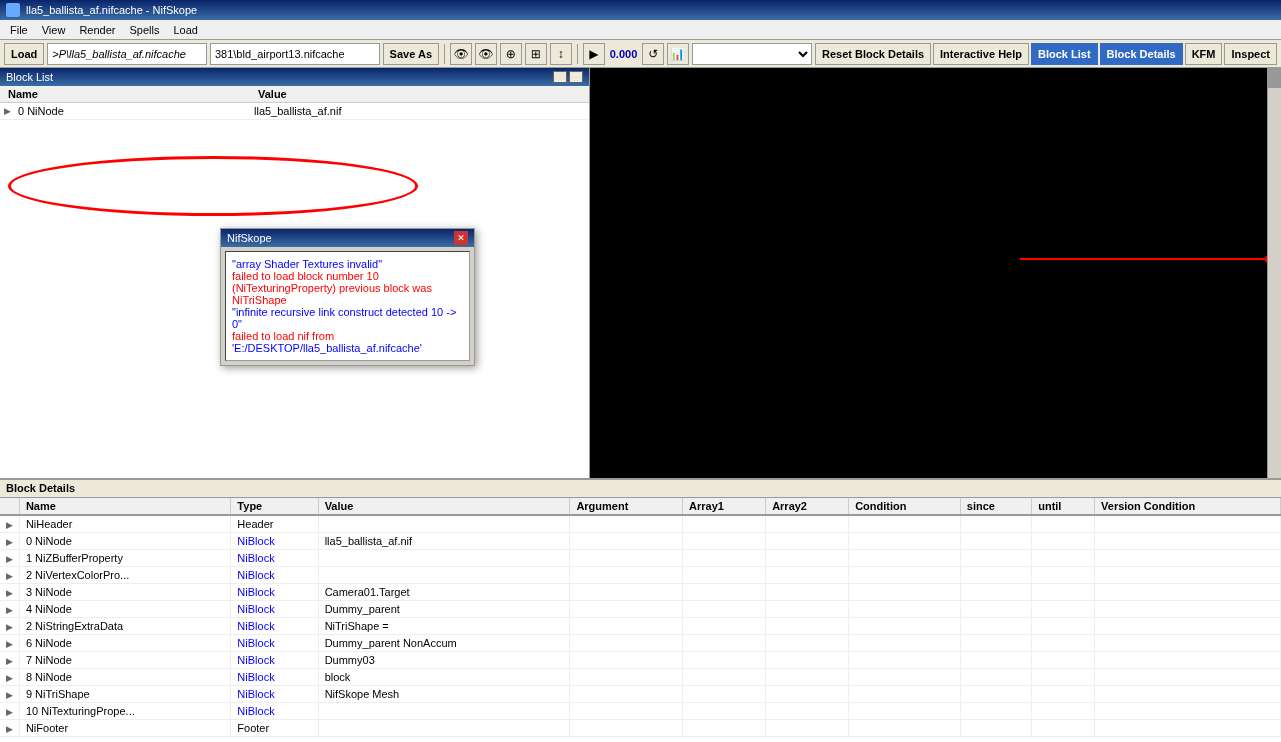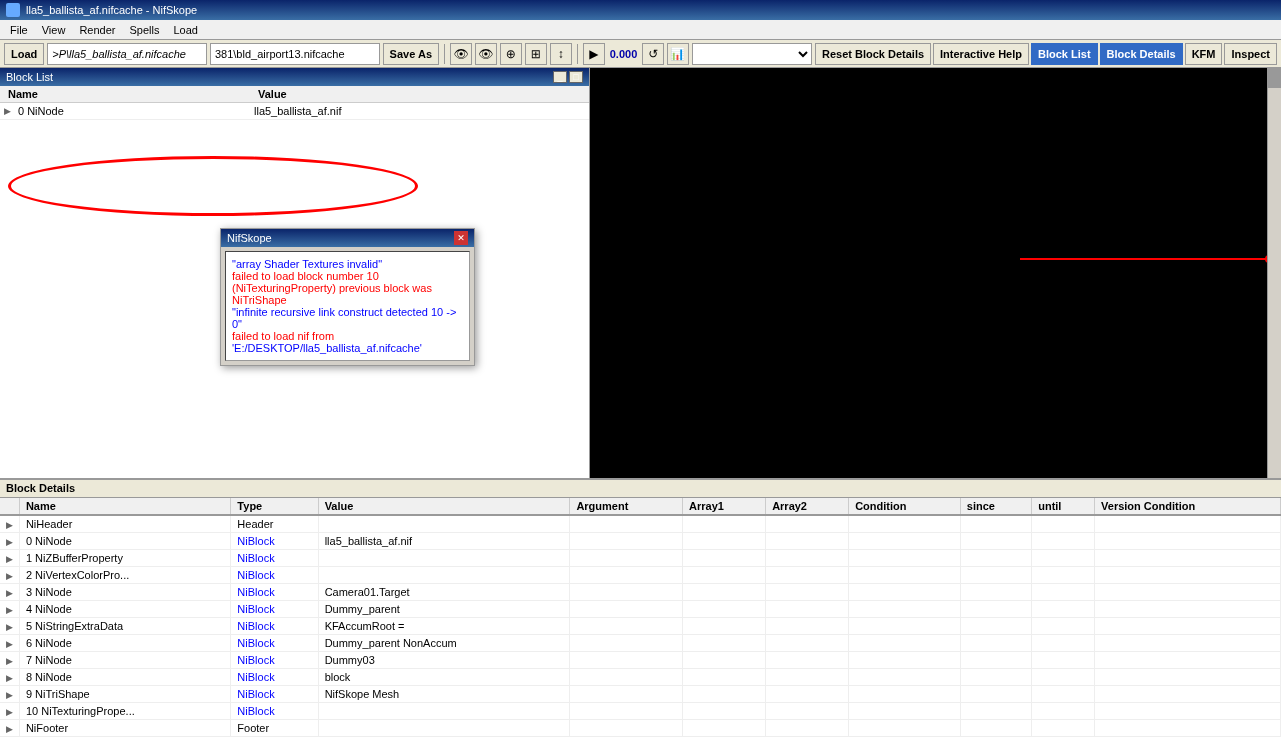--- a/index.html
+++ b/index.html
@@ -496,23 +496,23 @@
     <td></td>
     <td></td>
     <td></td>
     <td></td>
     <td></td>
     <td></td>
     <td></td>
   </tr>
             <tr>
     <td class="expand-col"><span class="expand-arrow-td">▶</span></td>
-    <td>5 NiStringExtraData</td>
-    <td class="niblock-type">NiBlock</td>
-    <td>KFAccumRoot =</td>
+    <td>2 NiStringExtraData</td>
+    <td class="niblock-type">NiBlock</td>
+    <td>NiTriShape =</td>
     <td></td>
     <td></td>
     <td></td>
     <td></td>
     <td></td>
     <td></td>
     <td></td>
   </tr>
             <tr>
     <td class="expand-col"><span class="expand-arrow-td">▶</span></td>

